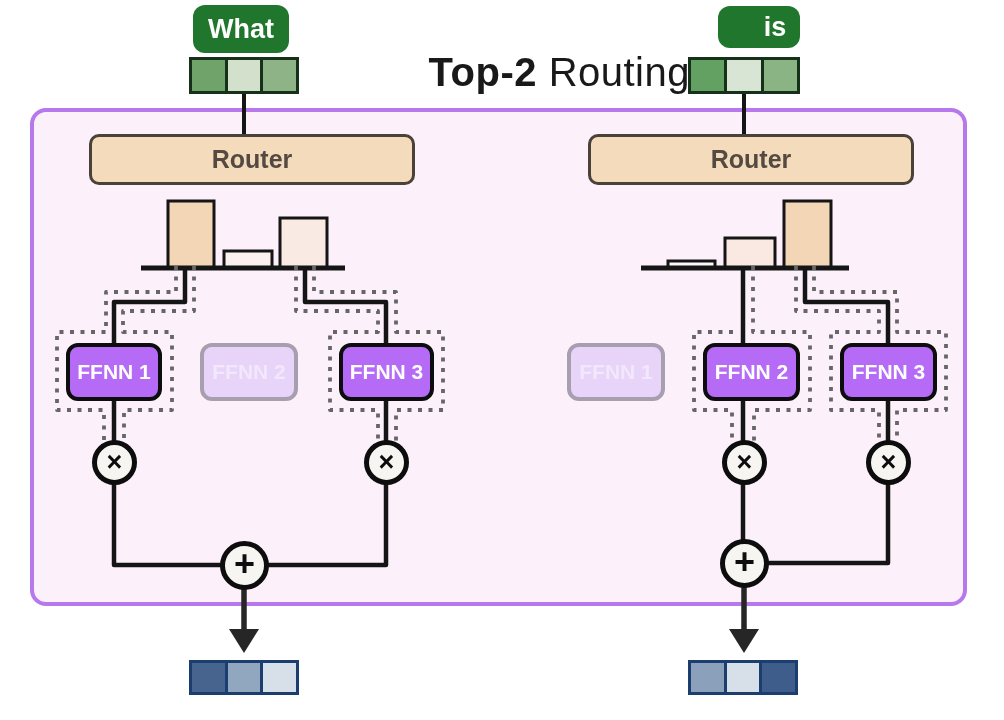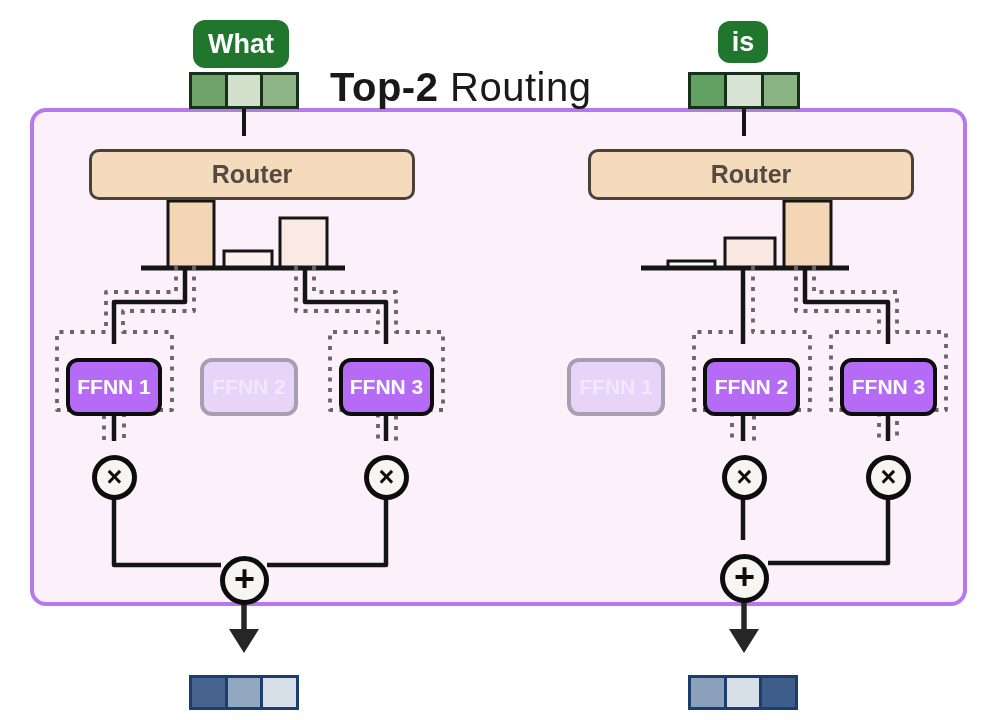--- a/index.html
+++ b/index.html
@@ -2,33 +2,33 @@
 <html><head>
 <meta charset="utf-8">
 <style>
   html,body{margin:0;padding:0;background:#ffffff;}
   #stage{position:relative;width:1004px;height:720px;background:#ffffff;overflow:hidden;
          font-family:"Liberation Sans",sans-serif;}
   
   #container-box{position:absolute;left:30px;top:108px;width:937px;height:498px;
       background:#fcf1fb;border:4px solid #b678ea;border-radius:16px;box-sizing:border-box;z-index:0;}
   #lines-layer{position:absolute;left:0;top:0;width:1004px;height:720px;z-index:1;}
-  .html-layer{position:absolute;z-index:2;margin-top:15px;}
+  .html-layer{position:absolute;z-index:2;}
 
   
-  #title{position:absolute;left:330px;top:50px;width:360px;text-align:left;font-size:40px;
+  #title{position:absolute;left:330px;top:50px;width:360px;text-align:right;font-size:40px;
       color:#191919;letter-spacing:.5px;white-space:nowrap;}
   #title .b{font-weight:700;}
   #title .r{font-weight:400;}
 
   
   .tok-badge{position:absolute;background:#21762d;color:#ffffff;font-weight:700;font-size:27px;
       display:flex;align-items:center;justify-content:center;border-radius:12px;}
   #badge-what{left:193px;top:5px;width:96px;height:48px;}
-  #badge-is{left:718px;top:6px;width:50px;height:42px;}
+  #badge-is{left:718px;top:6px;width:50px;height:42px;padding-left:32px;}
 
   
   .strip{position:absolute;display:flex;border:3px solid #16311a;box-sizing:border-box;background:#16311a;}
   .strip .cell{flex:1;}
   .strip .cell + .cell{border-left:3px solid #16311a;}
   #strip-what{left:189px;top:57px;width:110px;height:37px;}
   #strip-is{left:688px;top:57px;width:112px;height:37px;}
   .out-strip{position:absolute;display:flex;border:3px solid #1c3e6e;box-sizing:border-box;background:#1c3e6e;}
   .out-strip .cell{flex:1;}
   .out-strip .cell + .cell{border-left:3px solid #1c3e6e;}

